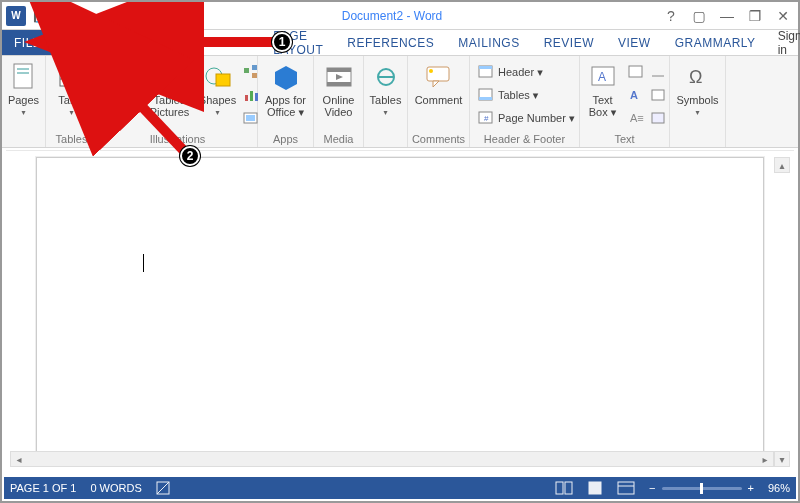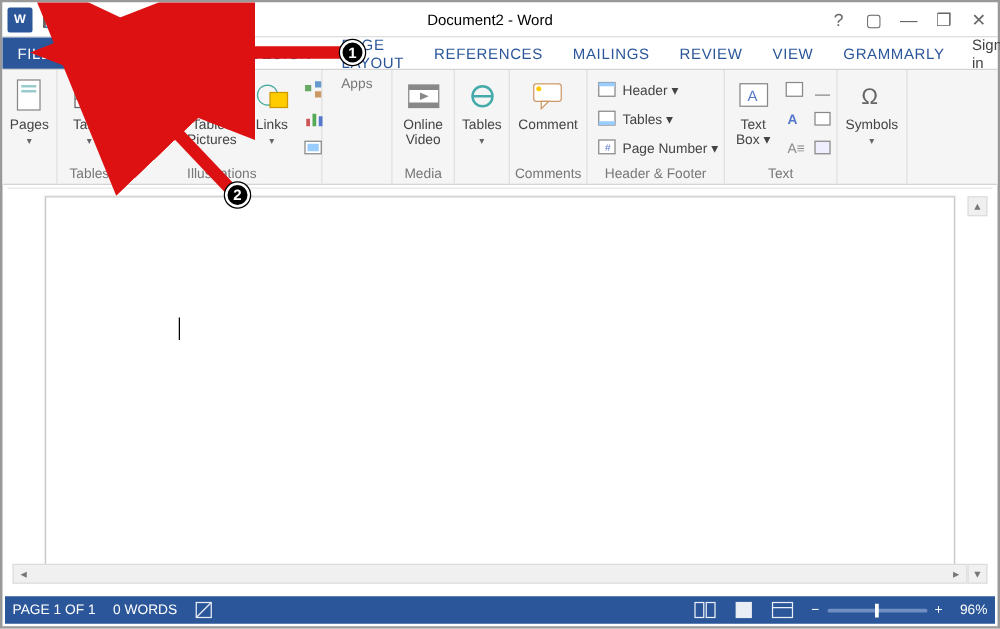--- a/index.html
+++ b/index.html
@@ -4,21 +4,21 @@
 <style>
   * { box-sizing: border-box; margin: 0; padding: 0; font-family: "Segoe UI", Tahoma, sans-serif; }
   body { background: #fff; width: 800px; height: 503px; overflow: hidden; position: relative; color:#444; }
   .outer { border: 2px solid #999; width: 800px; height: 503px; position: relative; background:#fff; }
 
   
   .titlebar { height: 28px; background: #fff; border-bottom: 1px solid #d4d4d4; display:flex; align-items:center; font-size:12px; color:#666; }
   .app-icon { width:20px; height:20px; margin:0 4px; background:#2b579a; color:#fff; display:flex; align-items:center; justify-content:center; font-size:10px; font-weight:bold; border-radius:2px;}
   .qat { display:flex; align-items:center; gap:6px; margin-left:2px; }
   .qat .qbtn { width:18px; height:18px; display:flex; align-items:center; justify-content:center; color:#666; font-size:12px; }
-  .title-center { flex:1; text-align:center; font-size:12px; color:#000000; }
+  .title-center { flex:1; text-align:center; font-size:12px; color:#3b82f6; }
   .title-right { display:flex; align-items:center; gap:10px; padding-right:6px; font-size:14px; color:#666; }
   .title-right .wbtn { width:18px; text-align:center; }
 
   
   .tabs { height:26px; display:flex; align-items:stretch; font-size:12px; border-bottom:1px solid #d4d4d4; background:#fff;}
   .tab { padding:0 12px; display:flex; align-items:center; color:#2b579a; cursor:default; letter-spacing:0.5px;}
   .tab.file { background:#2b579a; color:#fff; }
   .tab.active { border:1px solid #d4d4d4; border-bottom:1px solid #f5f5f5; background:#f5f5f5; margin-bottom:-1px;}
   .tab-spacer { flex:1; }
   .signin { padding:0 10px; display:flex; align-items:center; color:#444; font-size:12px;}
@@ -156,21 +156,21 @@
         </div>
         <div class="lbl">Tables Pictures</div>
       </div>
       <div class="vbtn" style="width:42px">
         <div class="ic">
           <svg width="28" height="26">
                 <circle cx="10" cy="12" r="8" fill="none" stroke="#4a9"></circle>
                 <rect x="12" y="10" width="14" height="12" fill="#fc0" stroke="#c90"></rect>
               </svg>
         </div>
-        <div class="lbl">Links</div>
+        <div class="lbl">Shapes</div>
         <div class="tri">▾</div>
       </div>
       <div class="small-col" style="width:18px">
         <div class="small-row">
               <svg width="16" height="16">
                 <rect x="1" y="4" width="5" height="5" fill="#6a6"></rect>
                 <rect x="9" y="1" width="5" height="5" fill="#69c"></rect>
                 <rect x="9" y="9" width="5" height="5" fill="#c96"></rect>
               </svg>
             </div>
@@ -186,20 +186,30 @@
                 <rect x="1" y="3" width="13" height="10" fill="#fff" stroke="#888"></rect>
                 <rect x="3" y="5" width="9" height="6" fill="#9cf"></rect>
               </svg>
             </div>
       </div>
     </div>
     <div class="group-label">Illustrations</div>
   </div>
 
   <div class="group" style="width:56px">
+    <div class="group-body">
+      <div class="vbtn">
+        <div class="ic">
+          <svg width="26" height="26">
+                <polygon points="13,2 24,8 24,20 13,26 2,20 2,8" fill="#2b7cd3"></polygon>
+              </svg>
+        </div>
+        <div class="lbl">Apps for Office ▾</div>
+      </div>
+    </div>
     <div class="group-label">Apps</div>
   </div>
 
   <div class="group" style="width:50px">
     <div class="group-body">
       <div class="vbtn">
         <div class="ic">
           <svg width="28" height="22">
                 <rect x="2" y="2" width="24" height="18" fill="#fff" stroke="#888"></rect>
                 <rect x="2" y="2" width="24" height="4" fill="#888"></rect>

